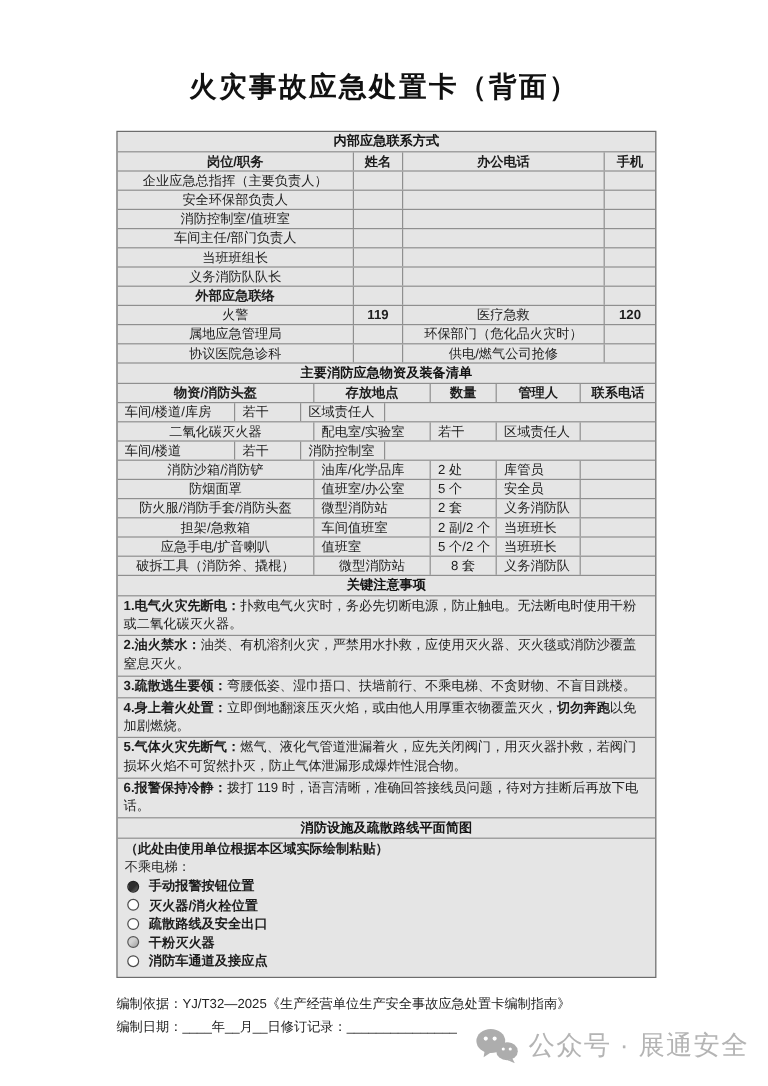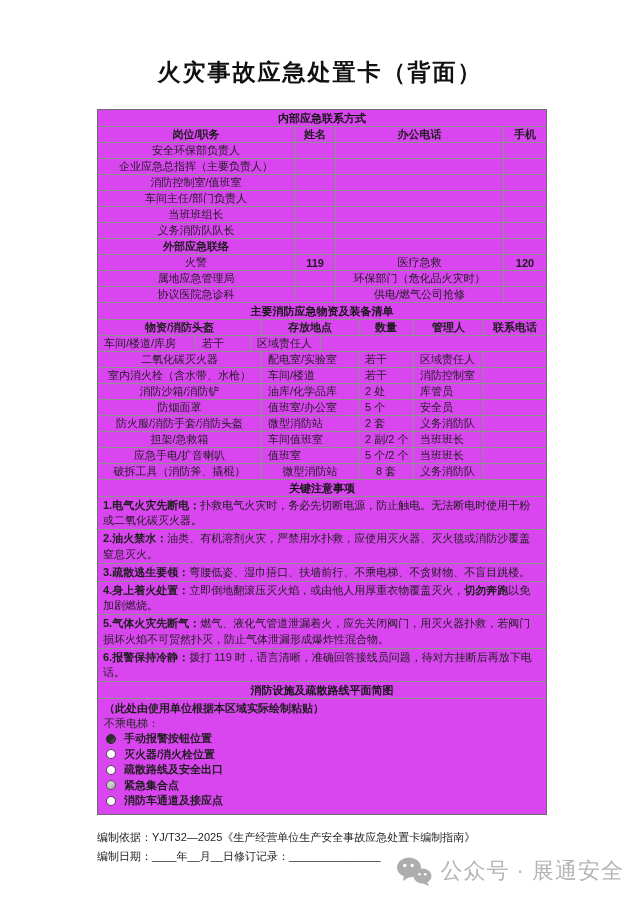--- a/index.html
+++ b/index.html
@@ -8,21 +8,21 @@
     font-family:"Liberation Sans", sans-serif;color:#1d1d1d;overflow:hidden;
   }
   .page-title{
     margin:0;padding-top:57px;text-align:center;
     font-family:"Liberation Serif", serif;font-size:23px;font-weight:700;
     letter-spacing:2px;color:#111;
   }
   
   .tbl{
     width:450px;margin:21px 0 0 97px;border:1px solid #6d6d6d;
-    font-size:11px;box-sizing:border-box;background:#d946ef;
+    font-size:11px;box-sizing:border-box;background:#e5e5e5;
   }
   .row{display:flex;border-bottom:1px solid #8f8f8f;}
   .row:last-child{border-bottom:none;}
   .sec{
     display:block;height:16px;line-height:16px;text-align:center;
     font-weight:700;color:#141414;
   }
   .c{
     box-sizing:border-box;border-left:1px solid #8f8f8f;
     display:flex;align-items:center;padding:0 4px;min-height:15px;
@@ -78,27 +78,27 @@
   <div class="row">
       <div class="sec" style="width:100%">内部应急联系方式</div>
     </div>
   <div class="row r">
     <div class="c cc0 hd">岗位/职务</div>
     <div class="c cc1 hd">姓名</div>
     <div class="c cc2 hd">办公电话</div>
     <div class="c cc3 hd">手机</div>
   </div>
   <div class="row r">
+    <div class="c cc0 center">企业应急总指挥（主要负责人）</div>
+    <div class="c cc1"></div>
+    <div class="c cc2"></div>
+    <div class="c cc3"></div>
+  </div>
+  <div class="row r">
     <div class="c cc0 center">安全环保部负责人</div>
-    <div class="c cc1"></div>
-    <div class="c cc2"></div>
-    <div class="c cc3"></div>
-  </div>
-  <div class="row r">
-    <div class="c cc0 center">企业应急总指挥（主要负责人）</div>
     <div class="c cc1"></div>
     <div class="c cc2"></div>
     <div class="c cc3"></div>
   </div>
   <div class="row r">
     <div class="c cc0 center">消防控制室/值班室</div>
     <div class="c cc1"></div>
     <div class="c cc2"></div>
     <div class="c cc3"></div>
   </div>
@@ -163,21 +163,20 @@
     <div class="c sc4"></div>
   </div>
   <div class="row r">
     <div class="c sc0 center">二氧化碳灭火器</div>
     <div class="c sc1 left">配电室/实验室</div>
     <div class="c sc2 left">若干</div>
     <div class="c sc3 left">区域责任人</div>
     <div class="c sc4"></div>
   </div>
   <div class="row r">
-    <div class="c sc0 center">室内消火栓（含水带、水枪）</div>
     <div class="c sc1 left">车间/楼道</div>
     <div class="c sc2 left">若干</div>
     <div class="c sc3 left">消防控制室</div>
     <div class="c sc4"></div>
   </div>
   <div class="row r">
     <div class="c sc0 center">消防沙箱/消防铲</div>
     <div class="c sc1 left">油库/化学品库</div>
     <div class="c sc2 left">2 处</div>
     <div class="c sc3 left">库管员</div>
@@ -254,21 +253,21 @@
     <div class="legend-line">
       <span class="dot"></span>
       <span>灭火器/消火栓位置</span>
     </div>
     <div class="legend-line">
       <span class="dot"></span>
       <span>疏散路线及安全出口</span>
     </div>
     <div class="legend-line">
       <span class="dot dot-gray"></span>
-      <span>紧急集合点</span>
+      <span>干粉灭火器</span>
     </div>
     <div class="legend-line">
       <span class="dot"></span>
       <span>消防车通道及接应点</span>
     </div>
   </div>
 </div>
 
 <div class="footer">
   <div>编制依据：YJ/T32—2025《生产经营单位生产安全事故应急处置卡编制指南》</div>

